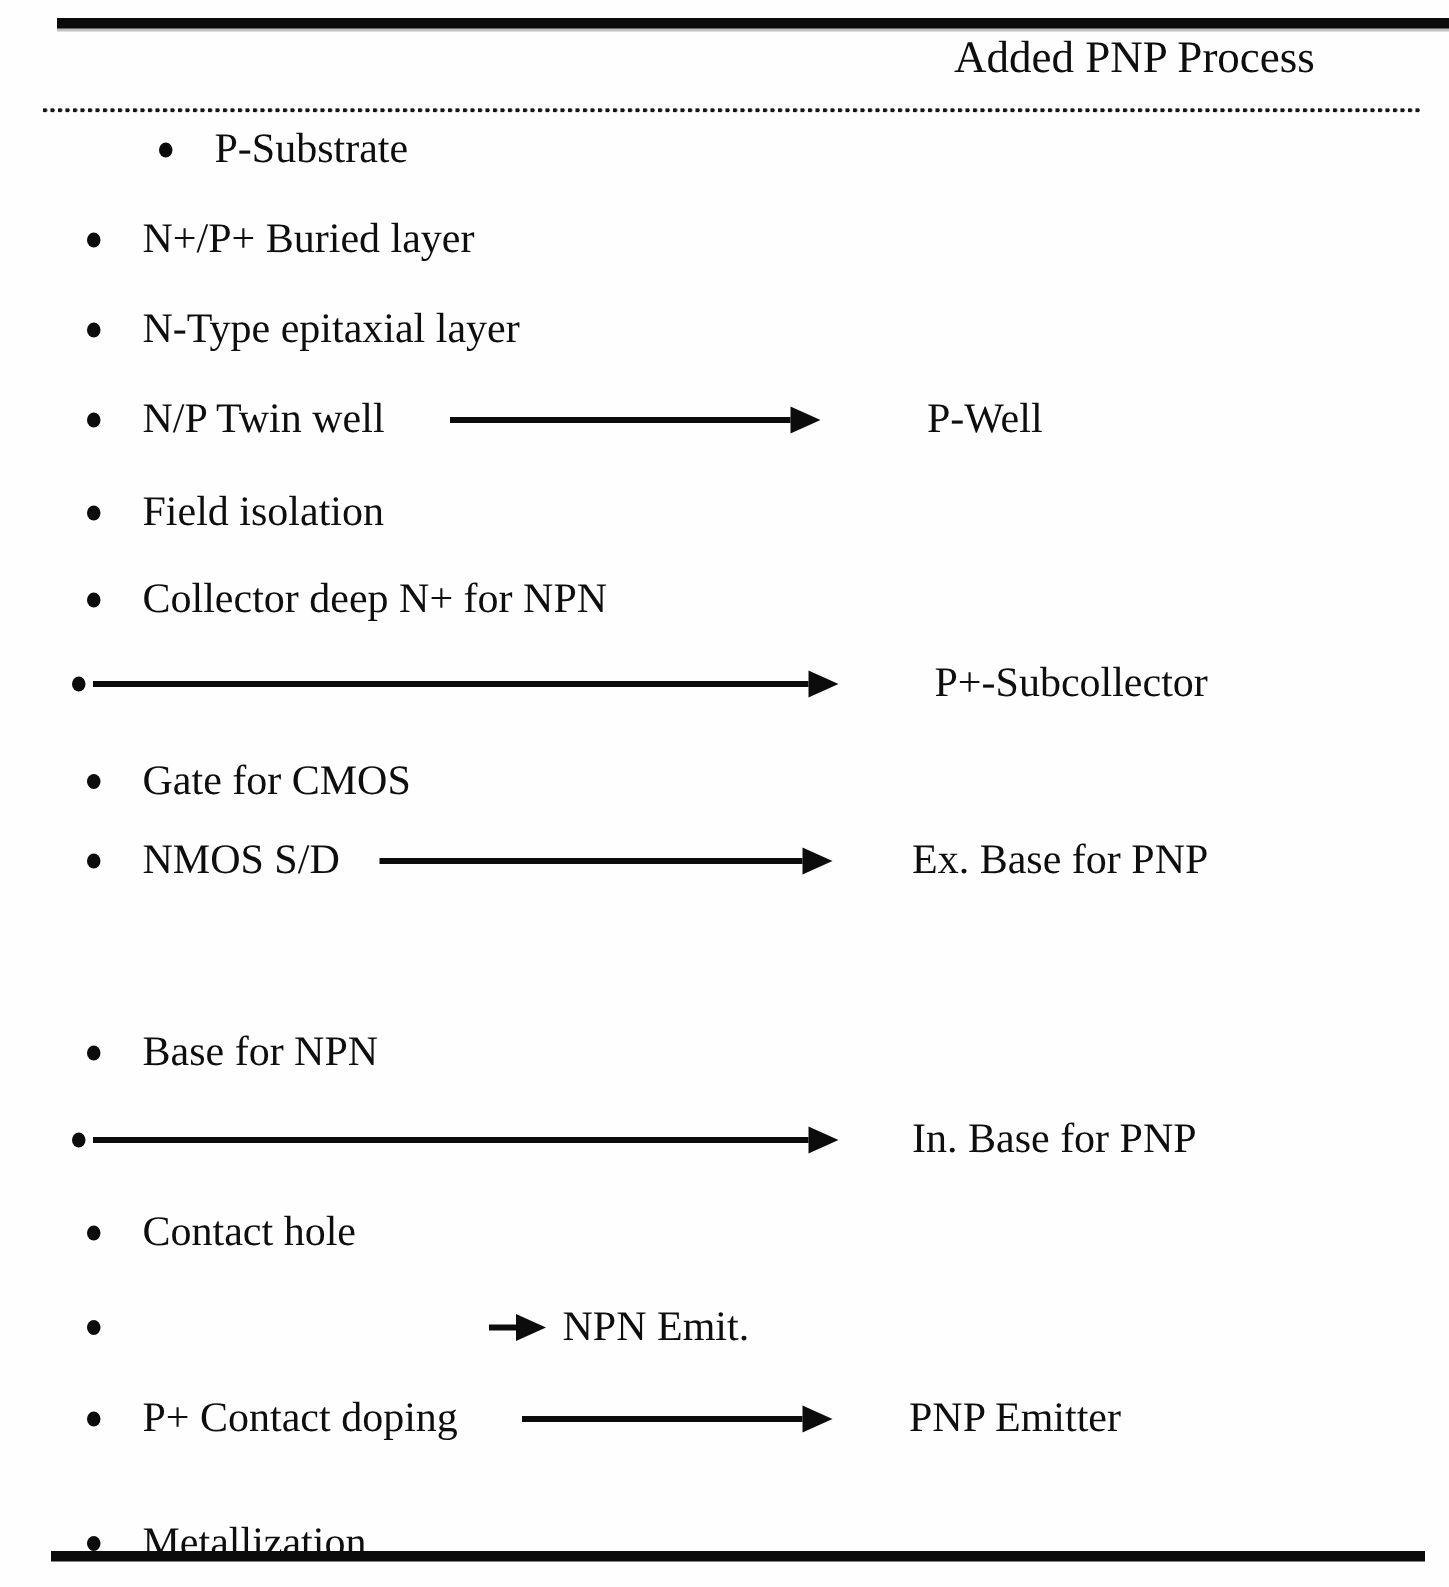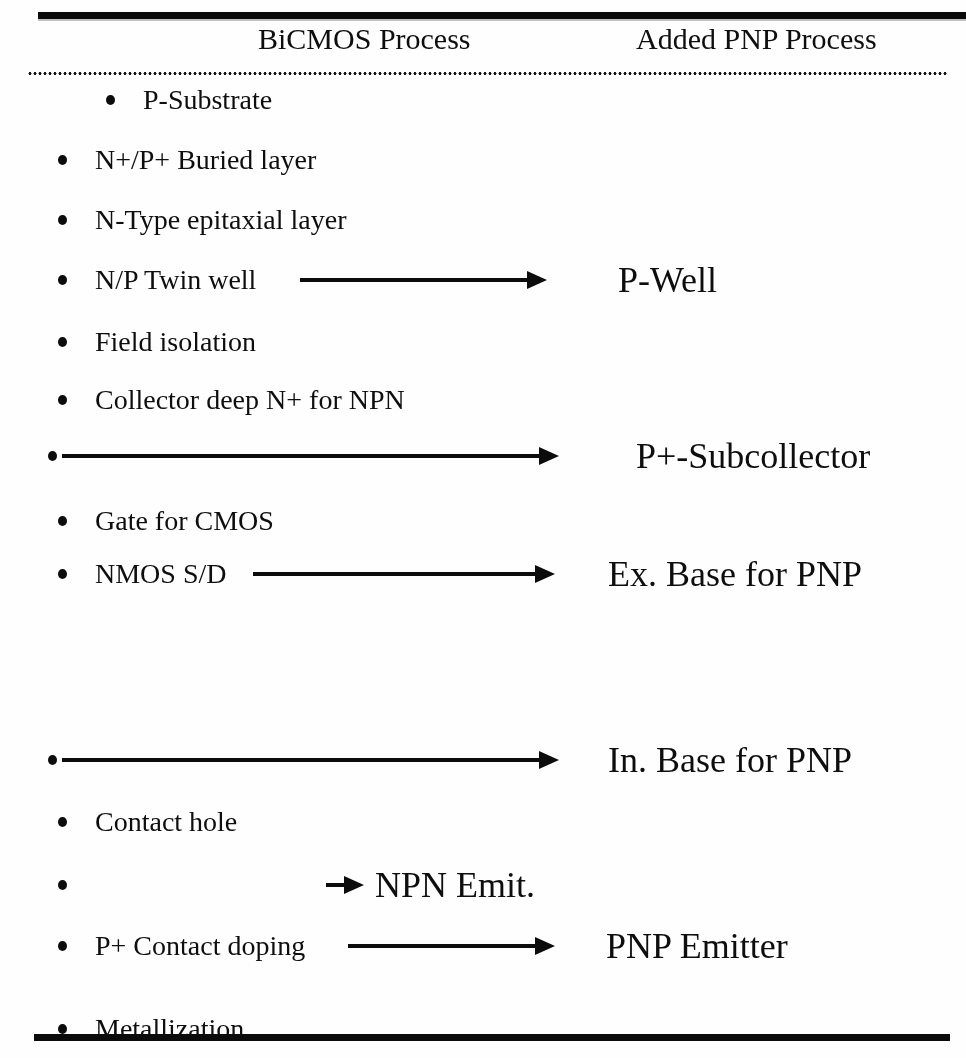--- a/index.html
+++ b/index.html
@@ -68,21 +68,21 @@
     height: 40px;
     line-height: 40px;
     font-size: 28px;
     white-space: nowrap;
   }
   .rtext {
     position: absolute;
     top: 0;
     height: 40px;
     line-height: 40px;
-    font-size: 36px;
+    font-size: 28px;
     white-space: nowrap;
   }
   .arrow {
     position: absolute;
     top: 50%;
     height: 18px;
     margin-top: -9px;
     display: flex;
     align-items: center;
   }
@@ -98,21 +98,20 @@
     border-bottom: 9px solid transparent;
   }
 </style>
 </head>
 <body>
 
 <div class="page">
 
   <div class="rule-top"></div>
 
-  <span class="col-header" style="left:258px;">BiCMOS Process</span>
   <span class="col-header" style="left:636px;">Added PNP Process</span>
 
   <div class="rule-dotted"></div>
 
   <div class="row" style="top:80px;margin-left:48px;">
     <span class="bullet"></span>
     <span class="ltext">P-Substrate</span>
   </div>
 
   <div class="row" style="top:140px;">
@@ -144,39 +143,43 @@
     <span class="bullet"></span>
     <span class="ltext">Collector deep N+ for NPN</span>
   </div>
 
   <div class="row" style="top:436px;">
     <span class="bullet edge"></span>
     <span class="arrow" style="left:62px;width:497px;">
         <span class="shaft"></span>
         <span class="head"></span>
       </span>
-    <span class="rtext" style="left:623px;margin-left:13px;">P+-Subcollector</span>
+    <span class="rtext" style="left:623px;">P+-Subcollector</span>
   </div>
 
   <div class="row" style="top:501px;">
     <span class="bullet"></span>
     <span class="ltext">Gate for CMOS</span>
   </div>
 
   <div class="row" style="top:554px;">
     <span class="bullet"></span>
     <span class="ltext">NMOS S/D</span>
     <span class="arrow" style="left:253px;width:302px;">
         <span class="shaft"></span>
         <span class="head"></span>
       </span>
     <span class="rtext" style="left:608px;">Ex. Base for PNP</span>
   </div>
 
 
+  <div class="row" style="top:682px;">
+    <span class="bullet"></span>
+    <span class="ltext">Base for NPN</span>
+  </div>
 
   <div class="row" style="top:740px;">
     <span class="bullet edge"></span>
     <span class="arrow" style="left:62px;width:497px;">
         <span class="shaft"></span>
         <span class="head"></span>
       </span>
     <span class="rtext" style="left:608px;">In. Base for PNP</span>
   </div>
 

